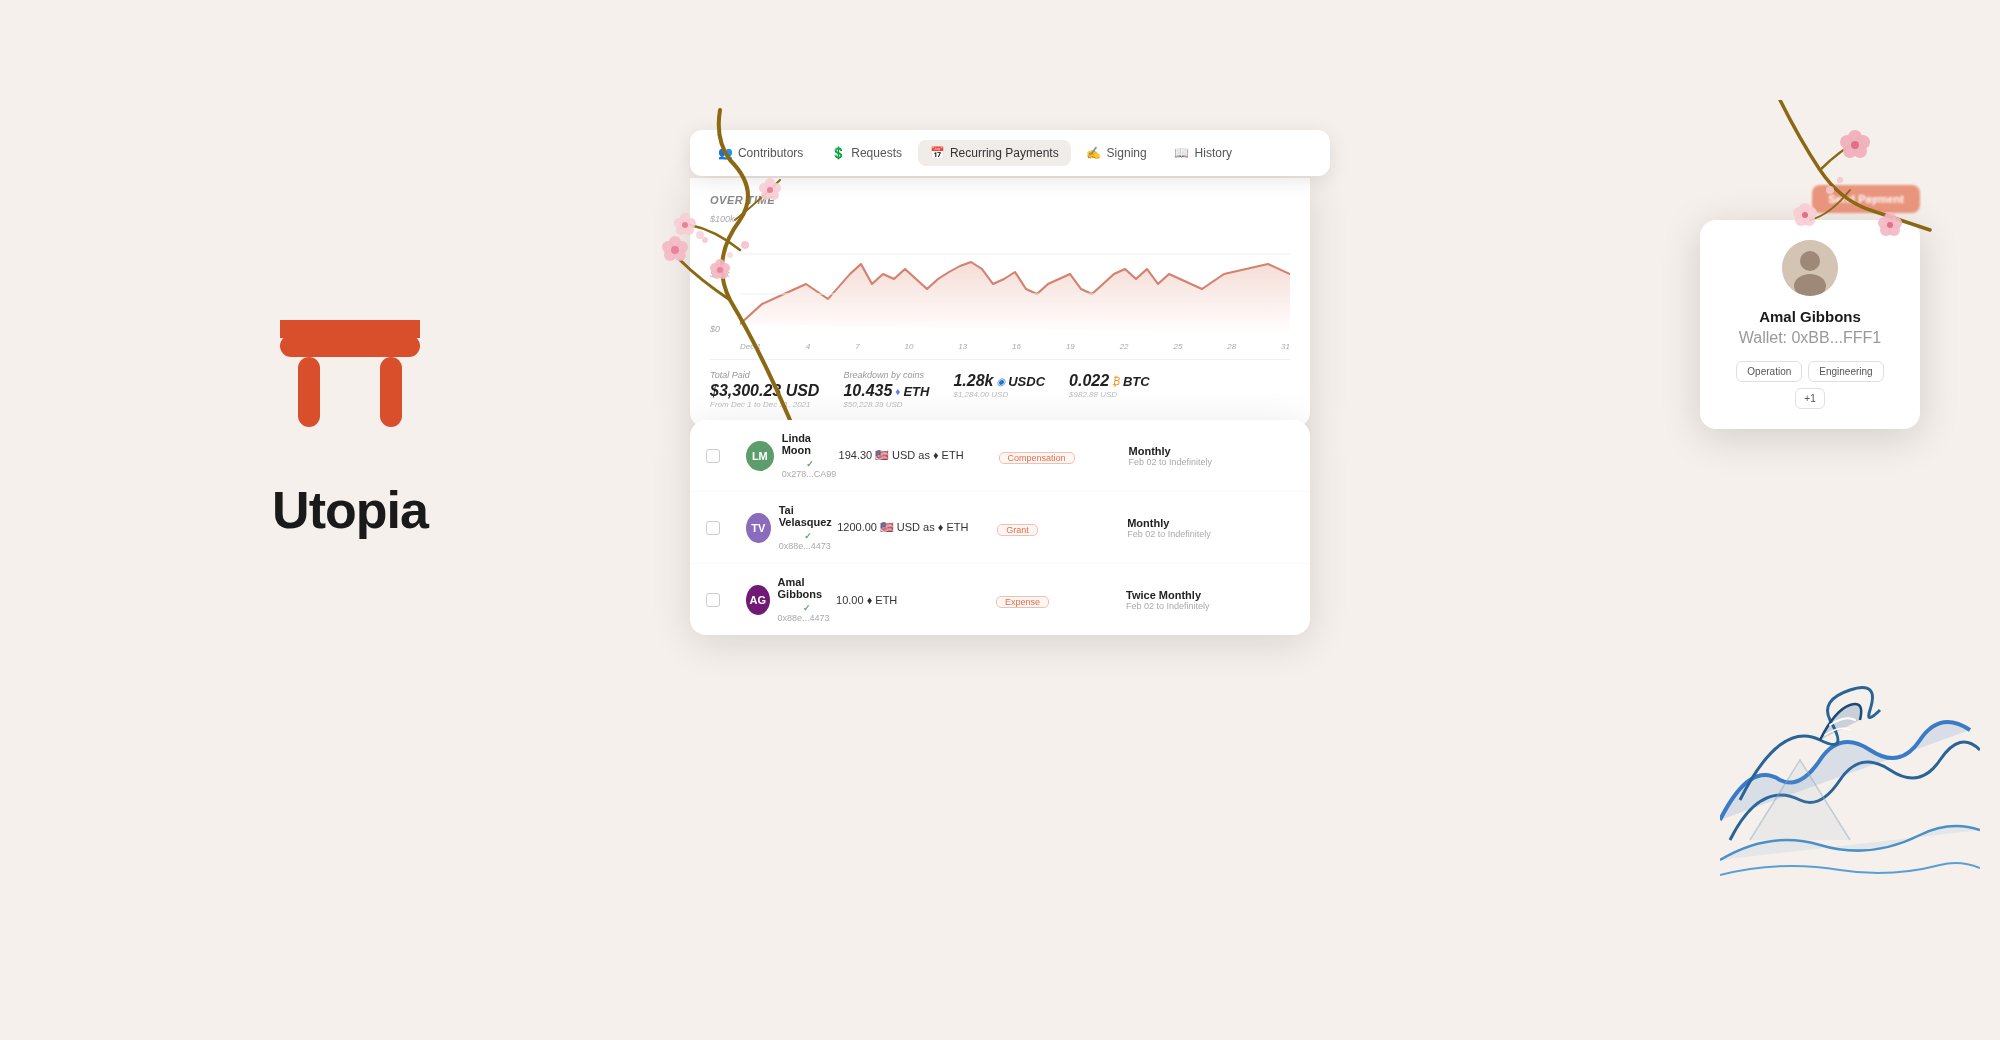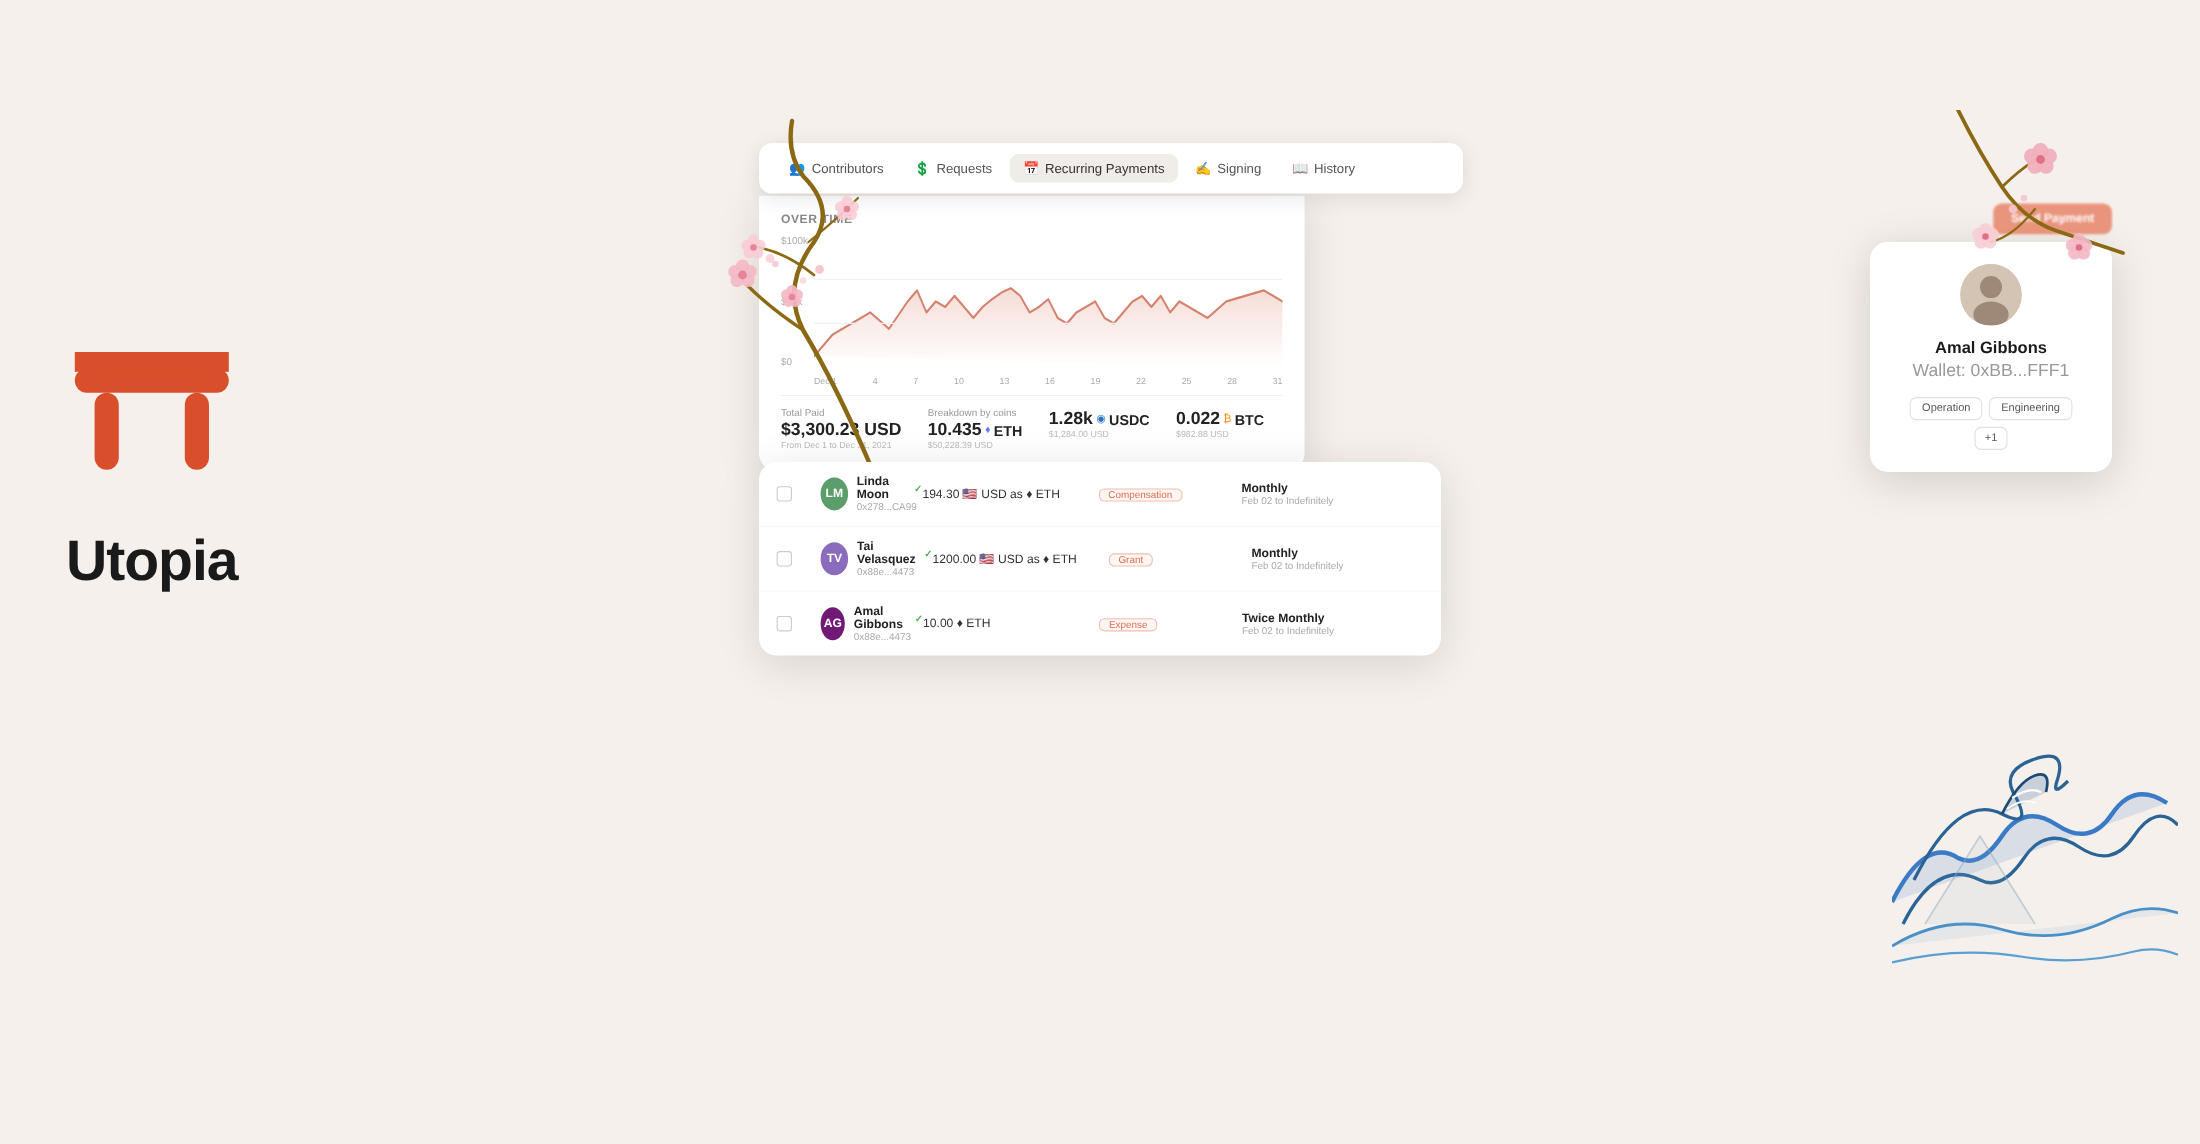--- a/index.html
+++ b/index.html
@@ -14,23 +14,22 @@
 
     
     .left-section {
       position: absolute;
       left: 0;
       top: 0;
       width: 700px;
       height: 820px;
       display: flex;
       flex-direction: column;
-      align-items: flex-start;
+      align-items: center;
       justify-content: center;
-      padding-left: 48px;
     }
 
     .logo-container {
       display: flex;
       flex-direction: column;
       align-items: center;
       gap: 20px;
     }
 
     .logo-svg {
@@ -110,27 +109,28 @@
       color: #555;
       white-space: nowrap;
     }
     .nav-tab.active { background: #f0ede8; color: #333; }
 
     
     .chart-card {
       position: absolute;
       left: 40px;
       top: 178px;
-      width: 496px;
+      width: 620px;
       height: 250px;
       background: white;
       border-radius: 0 0 16px 16px;
       box-shadow: 0 8px 40px rgba(0,0,0,0.12);
       padding: 16px 20px;
       z-index: 4;
+      font-style: italic;
     }
 
     .chart-title {
       font-size: 11px;
       font-weight: 600;
       color: #888;
       margin-bottom: 4px;
       text-transform: uppercase;
       letter-spacing: 0.5px;
     }
@@ -354,20 +354,21 @@
       color: white;
     }
 
     .recipient-name {
       font-size: 11px;
       font-weight: 600;
       color: #222;
       display: flex;
       align-items: center;
       gap: 3px;
+      flex-direction: column;
     }
 
     .verified-icon {
       color: #4caf50;
       font-size: 9px;
     }
 
     .recipient-address {
       font-size: 9px;
       color: #aaa;

